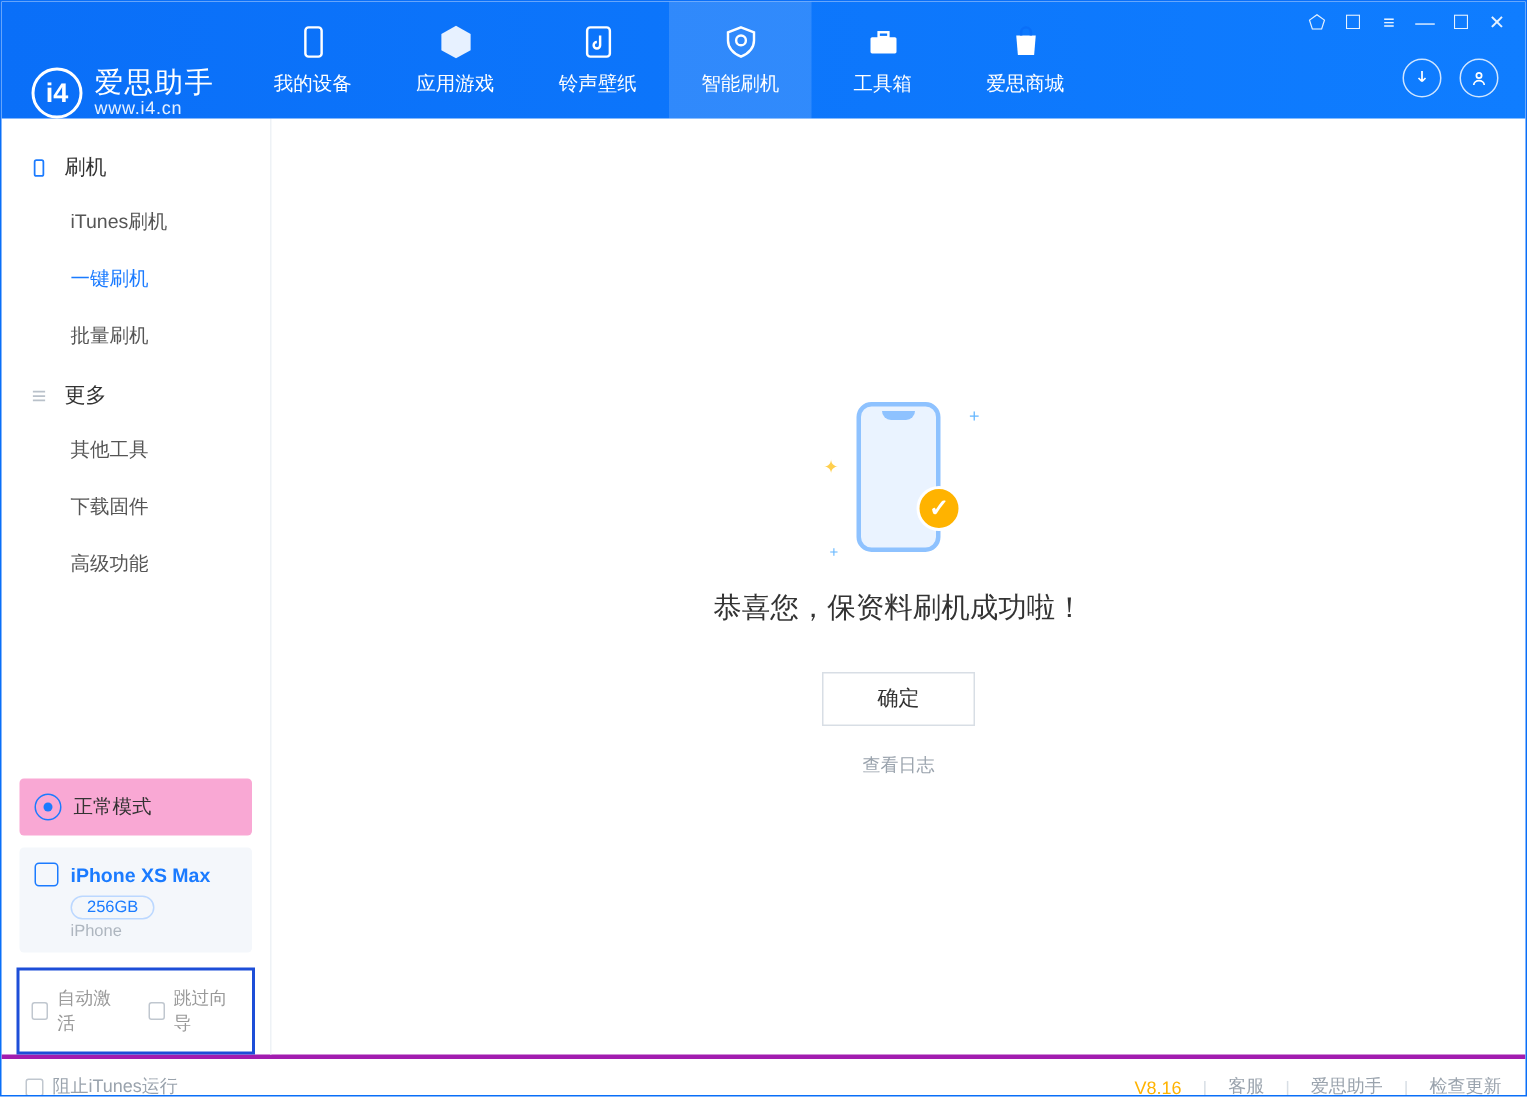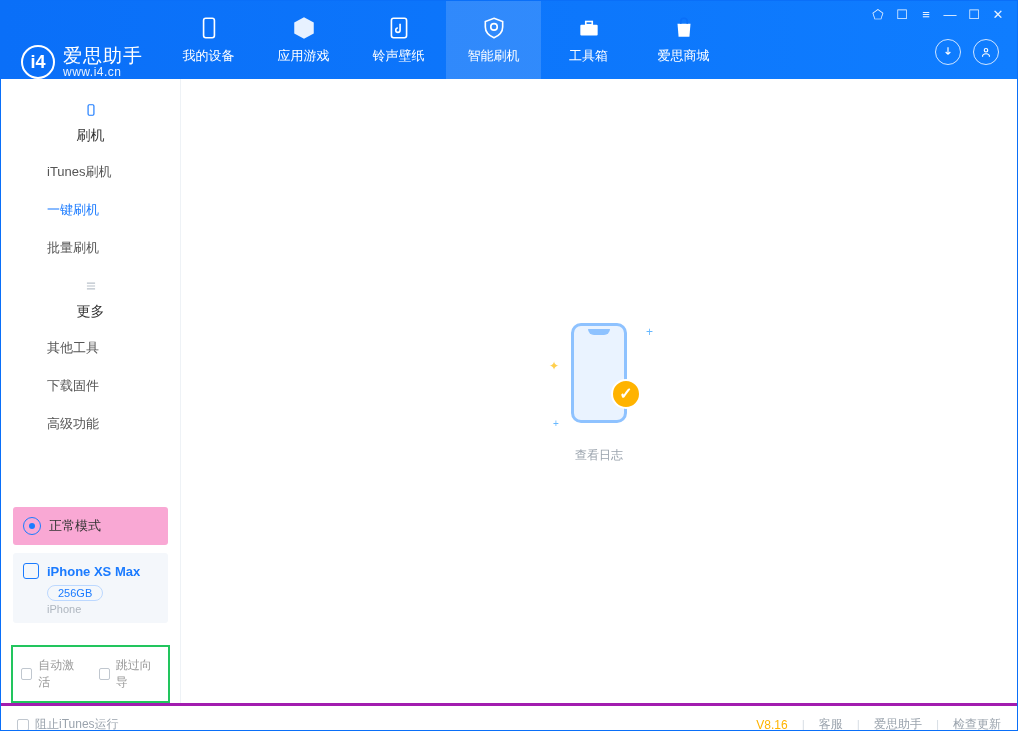--- a/index.html
+++ b/index.html
@@ -21,36 +21,36 @@
 
 .header-right { position: absolute; right: 12px; top: 6px; display: flex; gap: 10px; align-items: center; }
 .header-right .win-icon { width: 14px; height: 14px; color: #fff; opacity: .9; cursor: pointer; display:flex; align-items:center; justify-content:center; font-size: 13px;}
 .header-circles { position: absolute; right: 18px; bottom: 14px; display: flex; gap: 12px; }
 .circ-btn { width: 26px; height: 26px; border: 1.5px solid rgba(255,255,255,.8); border-radius: 50%; display: flex; align-items: center; justify-content: center; color: #fff; cursor: pointer; }
 
 
 .body { display: flex; height: 624px; }
 .sidebar { width: 180px; border-right: 1px solid #eef2f6; display: flex; flex-direction: column; }
 .sidebar-main { flex: 1; overflow: auto; padding-top: 12px; }
-.cat-head { display: flex; align-items: center; padding: 12px 18px 8px; color: #333; font-size: 14px; font-weight: 500; gap: 10px; flex-direction: column; }
+.cat-head { display: flex; align-items: center; padding: 12px 18px 8px; color: #333; font-size: 14px; font-weight: 500; gap: 10px; }
 .cat-head svg { width: 14px; height: 14px; }
 .sub-item { padding: 10px 18px 10px 46px; font-size: 13px; color: #555; cursor: pointer; }
 .sub-item.active { color: #1b7bff; }
 
 .sidebar-bottom { padding: 10px 12px 6px; }
 .status-chip { background: #f9a8d4; border-radius: 3px; padding: 10px 10px; display: flex; align-items: center; gap: 8px; font-size: 13px; color: #333; margin-bottom: 8px; }
 .status-chip .dot-ic { width: 18px; height: 18px; border: 1.5px solid #1b7bff; border-radius: 50%; display:flex; align-items:center; justify-content:center; }
 .dot-ic::after { content:""; width:6px; height:6px; background:#1b7bff; border-radius:50%; }
 .device-chip { background: #f4f7fb; border-radius: 3px; padding: 10px 10px 8px; }
 .device-chip .row1 { display: flex; align-items: center; gap: 8px; color: #1b7bff; font-size: 13px; font-weight: 600; }
 .phone-ic { width: 16px; height: 16px; border: 1.5px solid #1b7bff; border-radius: 3px; position: relative; }
 .cap-badge { display: inline-block; margin: 6px 0 2px 24px; padding: 1px 10px; border: 1px solid #bcd8ff; color: #1b7bff; border-radius: 10px; font-size: 11px; }
 .device-type { margin-left: 24px; color: #aeb6bf; font-size: 11px; }
 
-.opt-block { border: 2px solid #22c55e; margin: 16px 10px 0; padding: 10px 8px; display: flex; gap: 16px; }
+.opt-block { border: 2px solid #1d4ed8; margin: 4px 10px 0; padding: 10px 8px; display: flex; gap: 16px; }
 .opt { display: flex; align-items: center; gap: 6px; font-size: 12px; color: #999; cursor: pointer; }
 .chk { width: 12px; height: 12px; border: 1px solid #c0c7cf; border-radius: 2px; }
 
 
 .main { flex: 1; display: flex; flex-direction: column; align-items: center; justify-content: center; position: relative; }
 .illus { width: 100px; height: 110px; position: relative; margin-bottom: 18px; }
 .phone-shape { width: 56px; height: 100px; border: 3px solid #8ec2ff; border-radius: 10px; background: #eaf3ff; position: absolute; left: 22px; top: 4px; }
 .phone-notch { position:absolute; top:3px; left:50%; transform:translateX(-50%); width:22px; height:6px; background:#8ec2ff; border-radius:0 0 6px 6px; }
 .check-badge { width: 30px; height: 30px; background: #ffb300; border: 2px solid #fff; border-radius: 50%; position: absolute; right: 8px; bottom: 20px; display:flex; align-items:center; justify-content:center; color:#fff; font-weight:bold; }
 .sparkle { position:absolute; color:#ffcf4d; font-size:12px; }
@@ -212,20 +212,22 @@
   <div class="main">
     <div class="illus">
       <span class="sparkle s1">✦</span>
       <span class="sparkle s2">+</span>
       <span class="sparkle s3">+</span>
       <div class="phone-shape">
           <div class="phone-notch"></div>
         </div>
       <div class="check-badge">✓</div>
     </div>
+    <div class="success-msg">恭喜您，保资料刷机成功啦！</div>
+    <button class="ok-btn">确定</button>
     <a class="log-link">查看日志</a>
   </div>
 </div>
 
 <div class="footer">
   <label class="fchk">
     <span class="chk"></span>
     <span>阻止iTunes运行</span>
   </label>
   <div class="footer-right">

